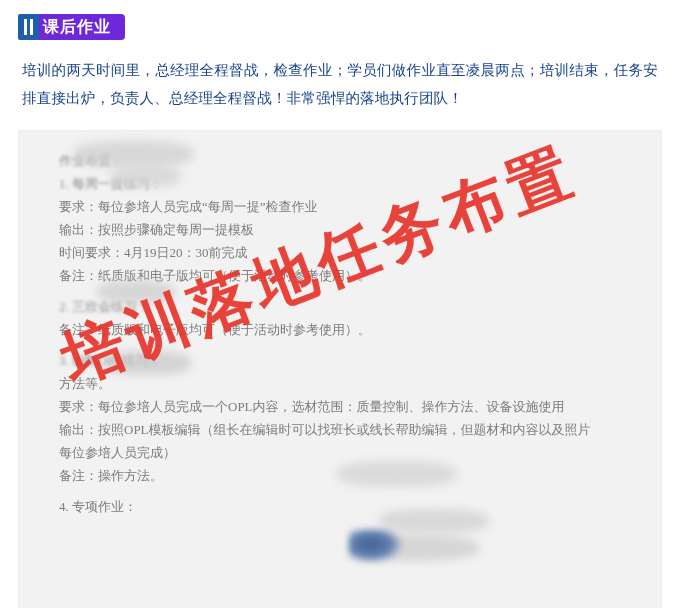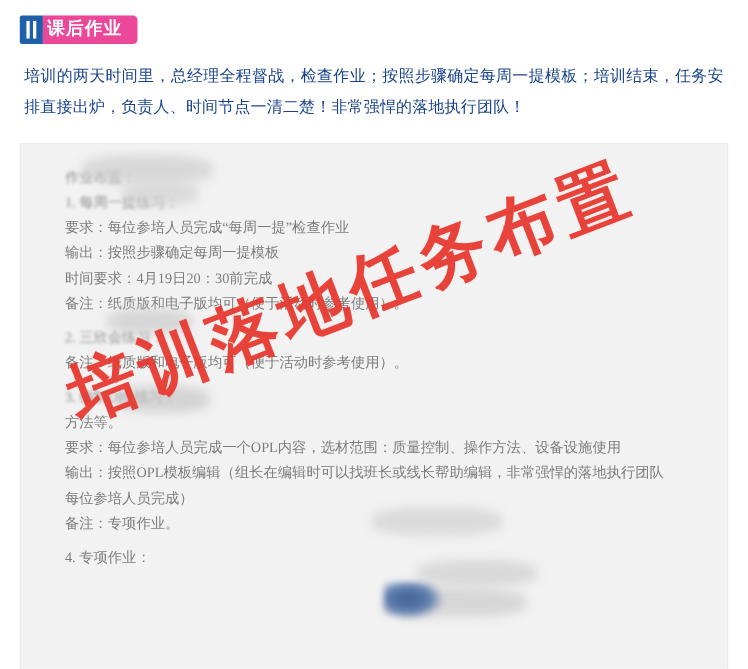--- a/index.html
+++ b/index.html
@@ -39,21 +39,21 @@
     height: 18px;
     align-items: center;
   }
   .head-bars i {
     display: block;
     width: 3px;
     height: 16px;
     background: #ffffff;
   }
   .head-title {
-    background: #ec4899;
+    background: #6d28d9;
     color: #ffffff;
     font-size: 16px;
     font-weight: bold;
     line-height: 26px;
     padding: 0 14px 0 4px;
     border-radius: 0 4px 4px 0;
     letter-spacing: 1px;
   }
 
   
@@ -147,38 +147,38 @@
 <div class="page">
 
   <div class="section-head">
     <span class="head-bars">
         <i></i>
         <i></i>
       </span>
     <span class="head-title">课后作业</span>
   </div>
 
-  <p class="intro">培训的两天时间里，总经理全程督战，检查作业；按照步骤确定每周一提模板；培训结束，任务安排直接出炉，负责人、时间节点一清二楚！非常强悍的落地执行团队！</p>
+  <p class="intro">培训的两天时间里，总经理全程督战，检查作业；学员们做作业直至凌晨两点；培训结束，任务安排直接出炉，负责人、总经理全程督战！非常强悍的落地执行团队！</p>
 
   <div class="doc-card">
     <div class="doc-inner">
       <p class="blur-heavy">作业布置：</p>
       <p class="blur-heavy">1. 每周一提练习：</p>
       <p class="blur-light">要求：每位参培人员完成“每周一提”检查作业</p>
       <p class="blur-light">输出：按照步骤确定每周一提模板</p>
       <p class="blur-light">时间要求：4月19日20：30前完成</p>
       <p class="blur-light">备注：纸质版和电子版均可（便于活动时参考使用）。</p>
       <p class="blur-heavy gap">2. 三欣会练习：</p>
       <p class="blur-light">备注：纸质版和电子版均可（便于活动时参考使用）。</p>
       <p class="blur-heavy gap">3. 编制OPL练习：</p>
       <p class="blur-light">方法等。</p>
       <p class="blur-light">要求：每位参培人员完成一个OPL内容，选材范围：质量控制、操作方法、设备设施使用</p>
-      <p class="blur-light">输出：按照OPL模板编辑（组长在编辑时可以找班长或线长帮助编辑，非常强悍的落地执行团队</p>
+      <p class="blur-light">输出：按照OPL模板编辑（组长在编辑时可以找班长或线长帮助编辑，但题材和内容以及照片</p>
       <p class="blur-light">每位参培人员完成）</p>
-      <p class="blur-light">备注：专项作业。</p>
+      <p class="blur-light">备注：操作方法。</p>
       <p class="blur-light gap">4. 专项作业：</p>
 
     </div>
 
     <span class="smudge s1"></span>
     <span class="smudge s2"></span>
     <span class="smudge s3"></span>
     <span class="smudge s4"></span>
     <span class="smudge s5"></span>
     <span class="smudge s6"></span>

